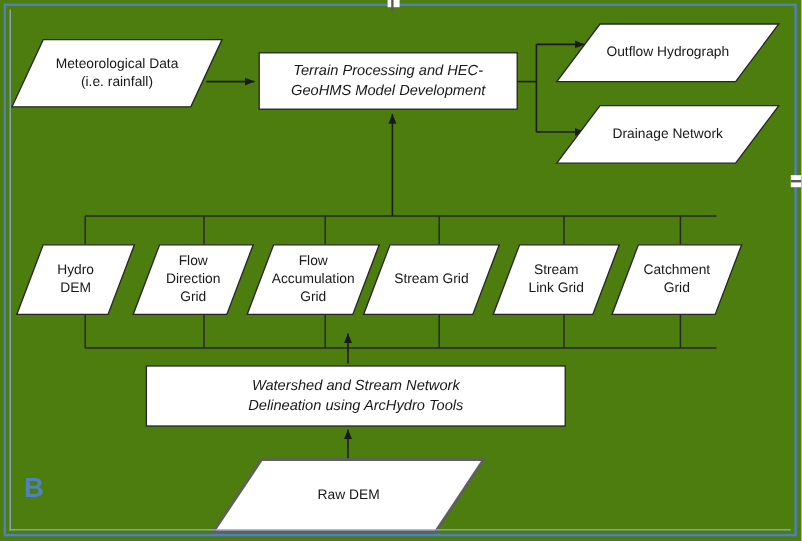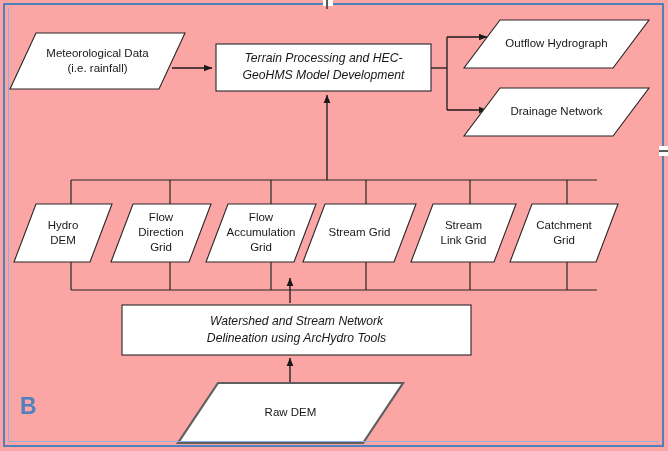--- a/index.html
+++ b/index.html
@@ -5,21 +5,21 @@
   html, body {
     margin: 0;
     padding: 0;
     background: #ffffff;
     font-family: "Liberation Sans", sans-serif;
   }
   #stage {
     position: relative;
     width: 668px;
     height: 451px;
-    background: #fca5a5;
+    background: #4d7c0f;
     overflow: hidden;
   }
   
   #frame-outer {
     position: absolute;
     left: 3px;
     top: 3px;
     width: 661px;
     height: 444px;
     border: 2px solid #4E81BD;

